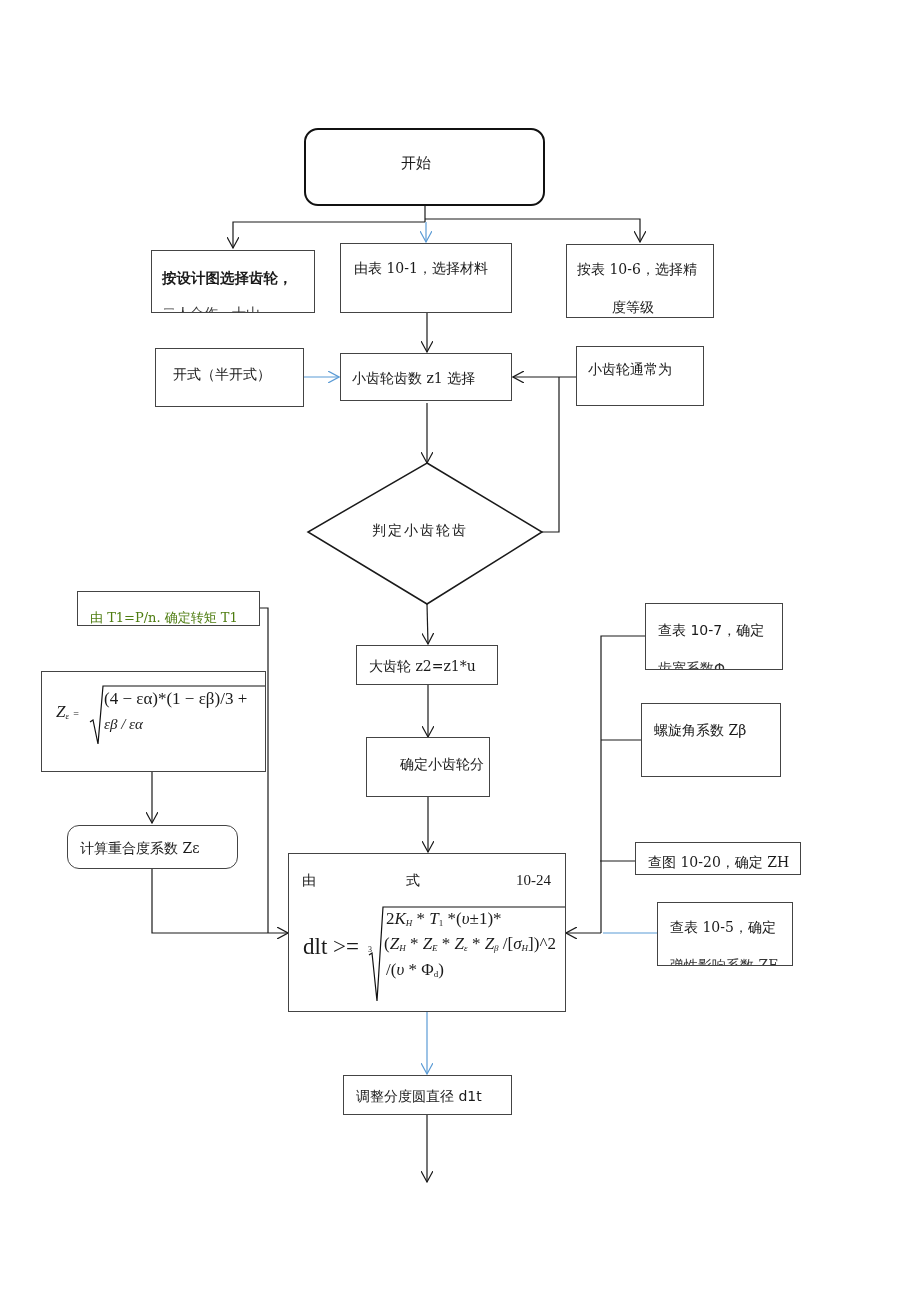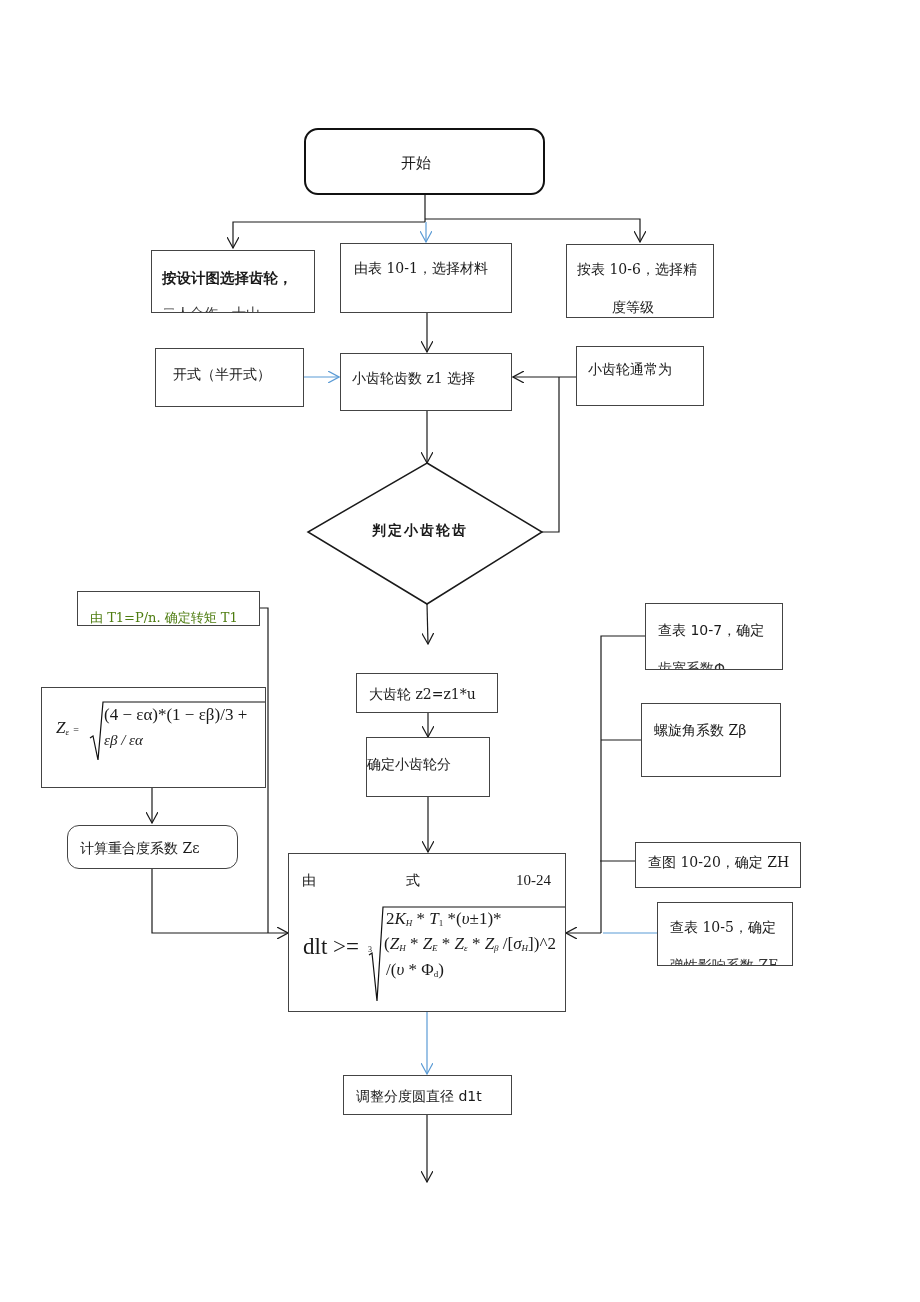--- a/index.html
+++ b/index.html
@@ -4,21 +4,21 @@
 <style>
   html, body { margin: 0; padding: 0; background: #ffffff; }
   body { width: 920px; height: 1302px; position: relative; overflow: hidden;
          font-family: "DejaVu Serif", "Liberation Serif", serif; color: #1a1a1a; }
   svg.wires { position: absolute; left: 0; top: 0; width: 920px; height: 1302px; }
   .box { position: absolute; box-sizing: border-box; border: 1px solid #444; background: #fff;
          font-size: 14px; overflow: hidden; }
   .box .t { position: absolute; white-space: nowrap; }
   .start { border: 2px solid #111; border-radius: 14px; }
   .sans { font-family: "DejaVu Sans", "Liberation Sans", sans-serif; }
-  .diamond-label { position: absolute; font-size: 14px; letter-spacing: 2px; white-space: nowrap; font-weight: bold; }
+  .diamond-label { position: absolute; font-size: 14px; letter-spacing: 2px; white-space: nowrap; }
   .math { font-family: "Liberation Serif", "DejaVu Serif", serif; }
   .math i { font-style: italic; }
   .sub { font-size: 9px; vertical-align: -2px; }
   .clip { color: #333; }
 </style>
 </head>
 <body>
 
 <svg class="wires" xmlns="http://www.w3.org/2000/svg">
   <defs>
@@ -67,21 +67,21 @@
   <g fill="none" stroke="#5b9bd5" stroke-width="1.2">
     <line x1="426" y1="222" x2="426" y2="242" marker-end="url(#ahb)"></line>
     <line x1="304" y1="377" x2="339" y2="377" marker-end="url(#ahb)"></line>
     <line x1="657" y1="933" x2="603" y2="933"></line>
     <line x1="427" y1="1011" x2="427" y2="1074" marker-end="url(#ahb)"></line>
   </g>
 
   <polygon points="427,463 542,532 427,604 308,532" fill="#fff" stroke="#1a1a1a" stroke-width="1.5"></polygon>
 </svg>
 
-<div class="box start" style="left:304px;top:128px;width:241px;height:67px;">
+<div class="box start" style="left:304px;top:128px;width:241px;height:78px;">
   <span class="t" style="left:95px;top:24px;font-size:15px;">开始</span>
 </div>
 
 <div class="box" style="left:151px;top:250px;width:164px;height:63px;">
   <span class="t" style="left:10px;top:18px;font-size:14.5px;font-weight:bold;">按设计图选择齿轮，</span>
   <span class="t clip" style="left:10px;top:54px;font-size:14px;">二人合作一十山</span>
 </div>
 
 <div class="box" style="left:340px;top:243px;width:172px;height:70px;">
   <span class="t" style="left:13px;top:16px;">由表 10-1，选择材料</span>
@@ -89,53 +89,53 @@
 
 <div class="box" style="left:566px;top:244px;width:148px;height:74px;">
   <span class="t" style="left:10px;top:16px;">按表 10-6，选择精</span>
   <span class="t" style="left:45px;top:54px;">度等级</span>
 </div>
 
 <div class="box" style="left:155px;top:348px;width:149px;height:59px;">
   <span class="t" style="left:17px;top:17px;">开式（半开式）</span>
 </div>
 
-<div class="box" style="left:340px;top:353px;width:172px;height:58px;">
+<div class="box" style="left:340px;top:353px;width:172px;height:48px;">
   <span class="t" style="left:11px;top:16px;">小齿轮齿数 z1 选择</span>
 </div>
 
 <div class="box" style="left:576px;top:346px;width:128px;height:60px;">
   <span class="t" style="left:11px;top:14px;">小齿轮通常为</span>
 </div>
 
 <span class="diamond-label" style="left:372px;top:522px;">判定小齿轮齿</span>
 
 <div class="box" style="left:77px;top:591px;width:183px;height:35px;">
   <span class="t" style="left:12px;top:17px;font-size:13px;color:#4d7c0f;">由 T1=P/n. 确定转矩 T1</span>
 </div>
 
-<div class="box" style="left:41px;top:687px;width:225px;height:101px;">
+<div class="box" style="left:41px;top:671px;width:225px;height:101px;">
   <span class="t math" style="left:14px;top:30px;font-size:17px;"><i>Z</i><span class="sub"><i>ε</i></span> <span style="font-size:10px;">=</span></span>
   <svg style="position:absolute;left:47px;top:12px;" width="178" height="64">
     <polyline points="1,38 4,36 9,60 14,2 178,2" fill="none" stroke="#111" stroke-width="1.2"></polyline>
   </svg>
   <span class="t math" style="left:62px;top:17px;font-size:17px;">(4 − εα)*(1 − εβ)/3 +</span>
   <span class="t math" style="left:62px;top:44px;font-size:15px;font-style:italic;">εβ / εα</span>
 </div>
 
 <div class="box" style="left:67px;top:825px;width:171px;height:44px;border-radius:12px;">
   <span class="t" style="left:12px;top:14px;">计算重合度系数 Zε</span>
 </div>
 
-<div class="box" style="left:356px;top:645px;width:142px;height:40px;margin-top:28px;">
+<div class="box" style="left:356px;top:645px;width:142px;height:40px;">
   <span class="t" style="left:12px;top:12px;">大齿轮 z2=z1*u</span>
 </div>
 
 <div class="box" style="left:366px;top:737px;width:124px;height:60px;">
-  <span class="t" style="left:0;top:18px;">确定小齿轮分</span>
+  <span class="t" style="left:33px;top:18px;">确定小齿轮分</span>
 </div>
 
 <div class="box" style="left:288px;top:853px;width:278px;height:159px;">
   <span class="t" style="left:13px;top:18px;">由</span>
   <span class="t" style="left:117px;top:18px;">式</span>
   <span class="t math" style="left:227px;top:18px;font-size:15px;">10-24</span>
   <span class="t math" style="left:14px;top:80px;font-size:23px;">dlt &gt;=</span>
   <span class="t math" style="left:79px;top:91px;font-size:8px;">3</span>
   <svg style="position:absolute;left:78px;top:51px;" width="200" height="100">
     <polyline points="2,50 5,48 10,96 16,2 199,2" fill="none" stroke="#111" stroke-width="1.2"></polyline>
@@ -147,21 +147,21 @@
 
 <div class="box" style="left:645px;top:603px;width:138px;height:67px;">
   <span class="t sans" style="left:12px;top:18px;">查表 10-7，确定</span>
   <span class="t sans clip" style="left:12px;top:56px;">齿宽系数Φ</span>
 </div>
 
 <div class="box" style="left:641px;top:703px;width:140px;height:74px;text-decoration:underline;">
   <span class="t" style="left:12px;top:18px;">螺旋角系数 Zβ</span>
 </div>
 
-<div class="box" style="left:635px;top:842px;width:166px;height:46px;">
+<div class="box" style="left:635px;top:842px;width:166px;height:33px;">
   <span class="t" style="left:12px;top:11px;">查图 10-20，确定 ZH</span>
 </div>
 
 <div class="box" style="left:657px;top:902px;width:136px;height:64px;">
   <span class="t" style="left:12px;top:16px;">查表 10-5，确定</span>
   <span class="t clip" style="left:12px;top:54px;">弹性影响系数 ZE</span>
 </div>
 
 <div class="box" style="left:343px;top:1075px;width:169px;height:40px;text-align:center;">
   <span class="t sans" style="left:12px;top:12px;">调整分度圆直径 d1t</span>

